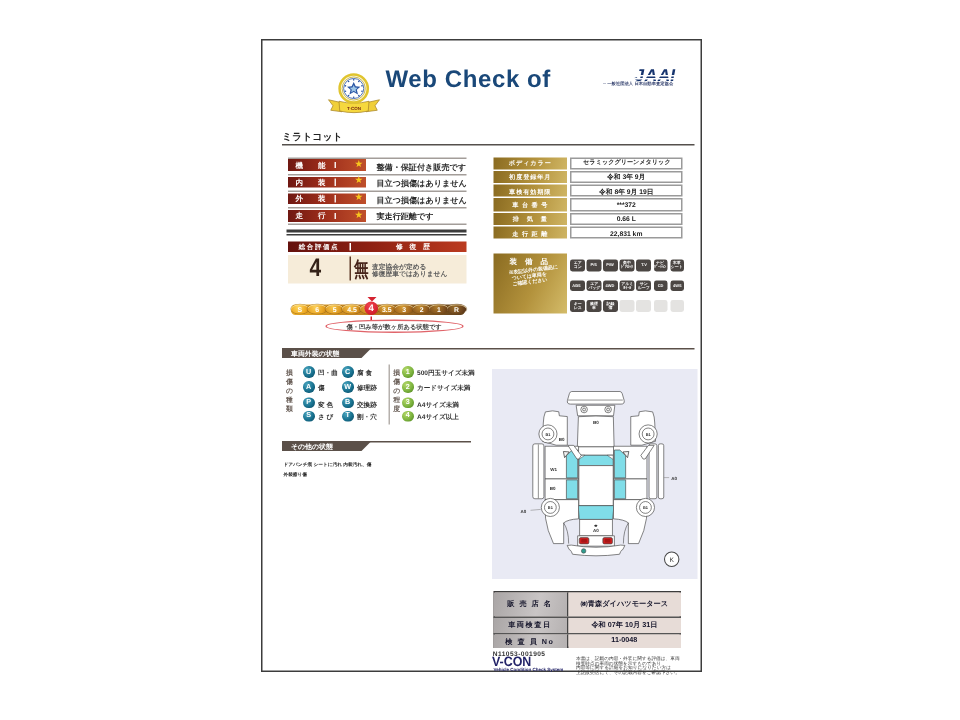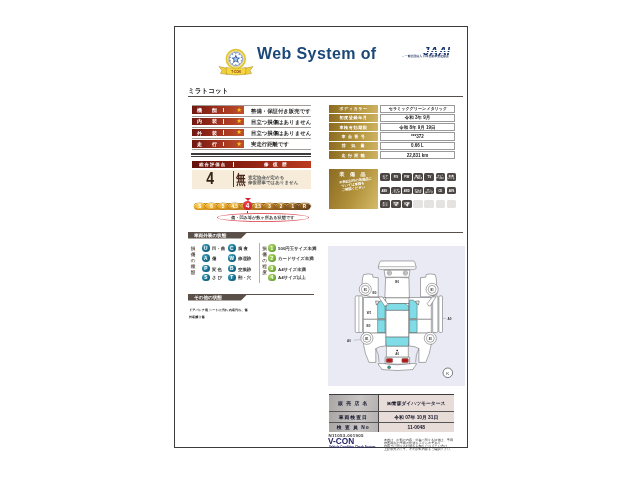--- a/index.html
+++ b/index.html
@@ -49,21 +49,21 @@
         <circle cx="17.8" cy="16.8" r="0.55"></circle>
         <circle cx="14.4" cy="15.7" r="0.55"></circle>
         <circle cx="12.3" cy="12.8" r="0.55"></circle>
         <circle cx="12.3" cy="9.2" r="0.55"></circle>
         <circle cx="14.4" cy="6.3" r="0.55"></circle>
     <path d="M17.8 6.6 l1.35 2.9 3.1.3 -2.35 2.05 .75 3.1 -2.85-1.7 -2.85 1.7 .75-3.1 -2.35-2.05 3.1-.3z"></path>
   </g>
   <path d="M17.8 8.6 l.8 1.75 1.85.18 -1.4 1.22 .45 1.85 -1.7-1.02 -1.7 1.02 .45-1.85 -1.4-1.22 1.85-.18z" fill="#9fc8e8"></path>
 </svg>
 
-<div class="abs" style="left:82px;top:17.5px;font-size:16px;font-weight:bold;color:#1a4879;letter-spacing:0.4px;white-space:nowrap;">Web System of</div>
+<div class="abs" style="left:82px;top:17.5px;font-size:16px;font-weight:bold;color:#1a4879;letter-spacing:0.4px;white-space:nowrap;">Web Check of</div>
 
 
 <div class="abs" style="left:248px;top:18px;font-size:11.5px;font-weight:bold;font-style:italic;color:#16346e;letter-spacing:0.4px;">JA<span style="letter-spacing:0">AI</span></div>
 <div class="abs" style="left:248px;top:22.8px;width:34px;height:0.6px;background:#fff;"></div>
 <div class="abs" style="left:248px;top:24.9px;width:34px;height:0.6px;background:#fff;"></div>
 
 <div class="abs" style="left:227px;top:26.8px;">
       <span style="display:block;font-size:6px;transform:scale(0.48);transform-origin:left top;color:#33406e;font-weight:bold;white-space:nowrap;">─ 一般社団法人 日本自動車査定協会</span>
     </div>
 

